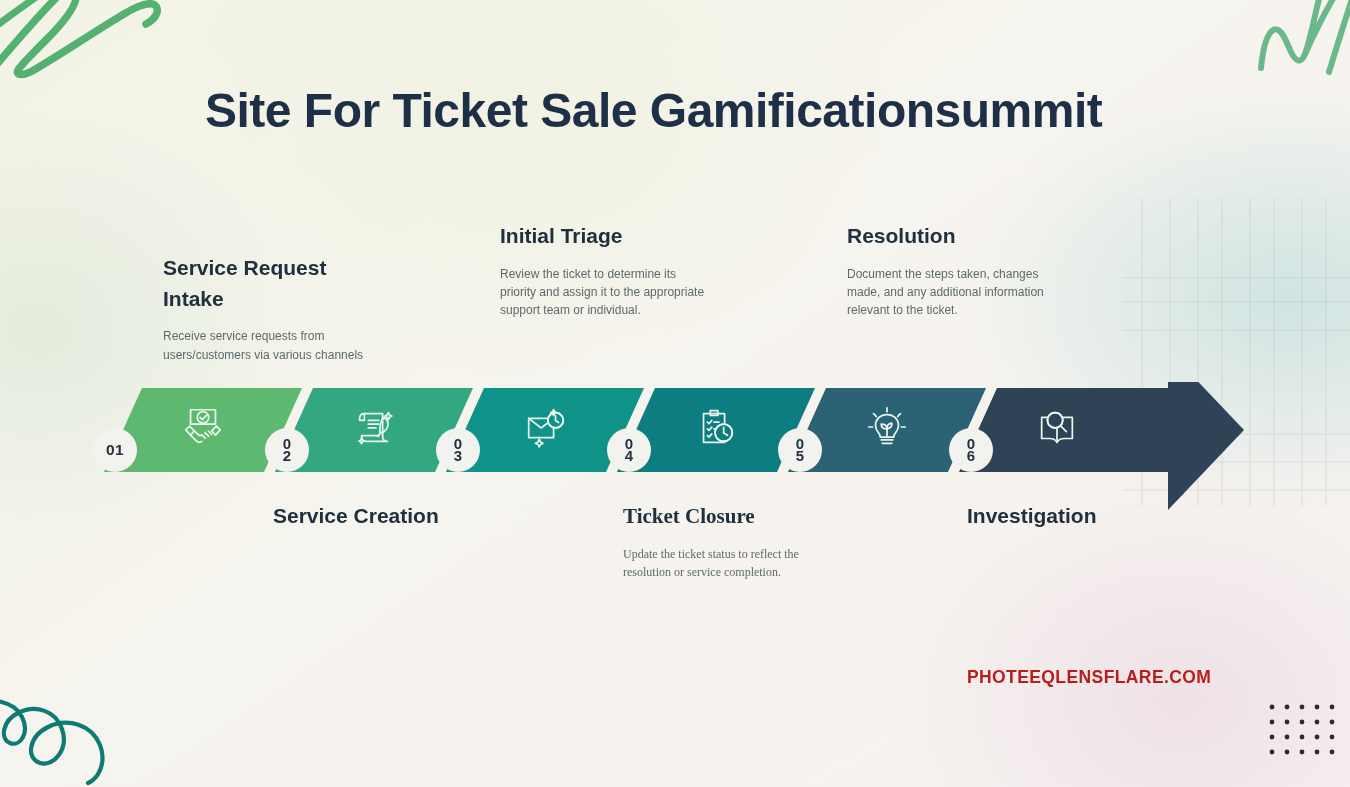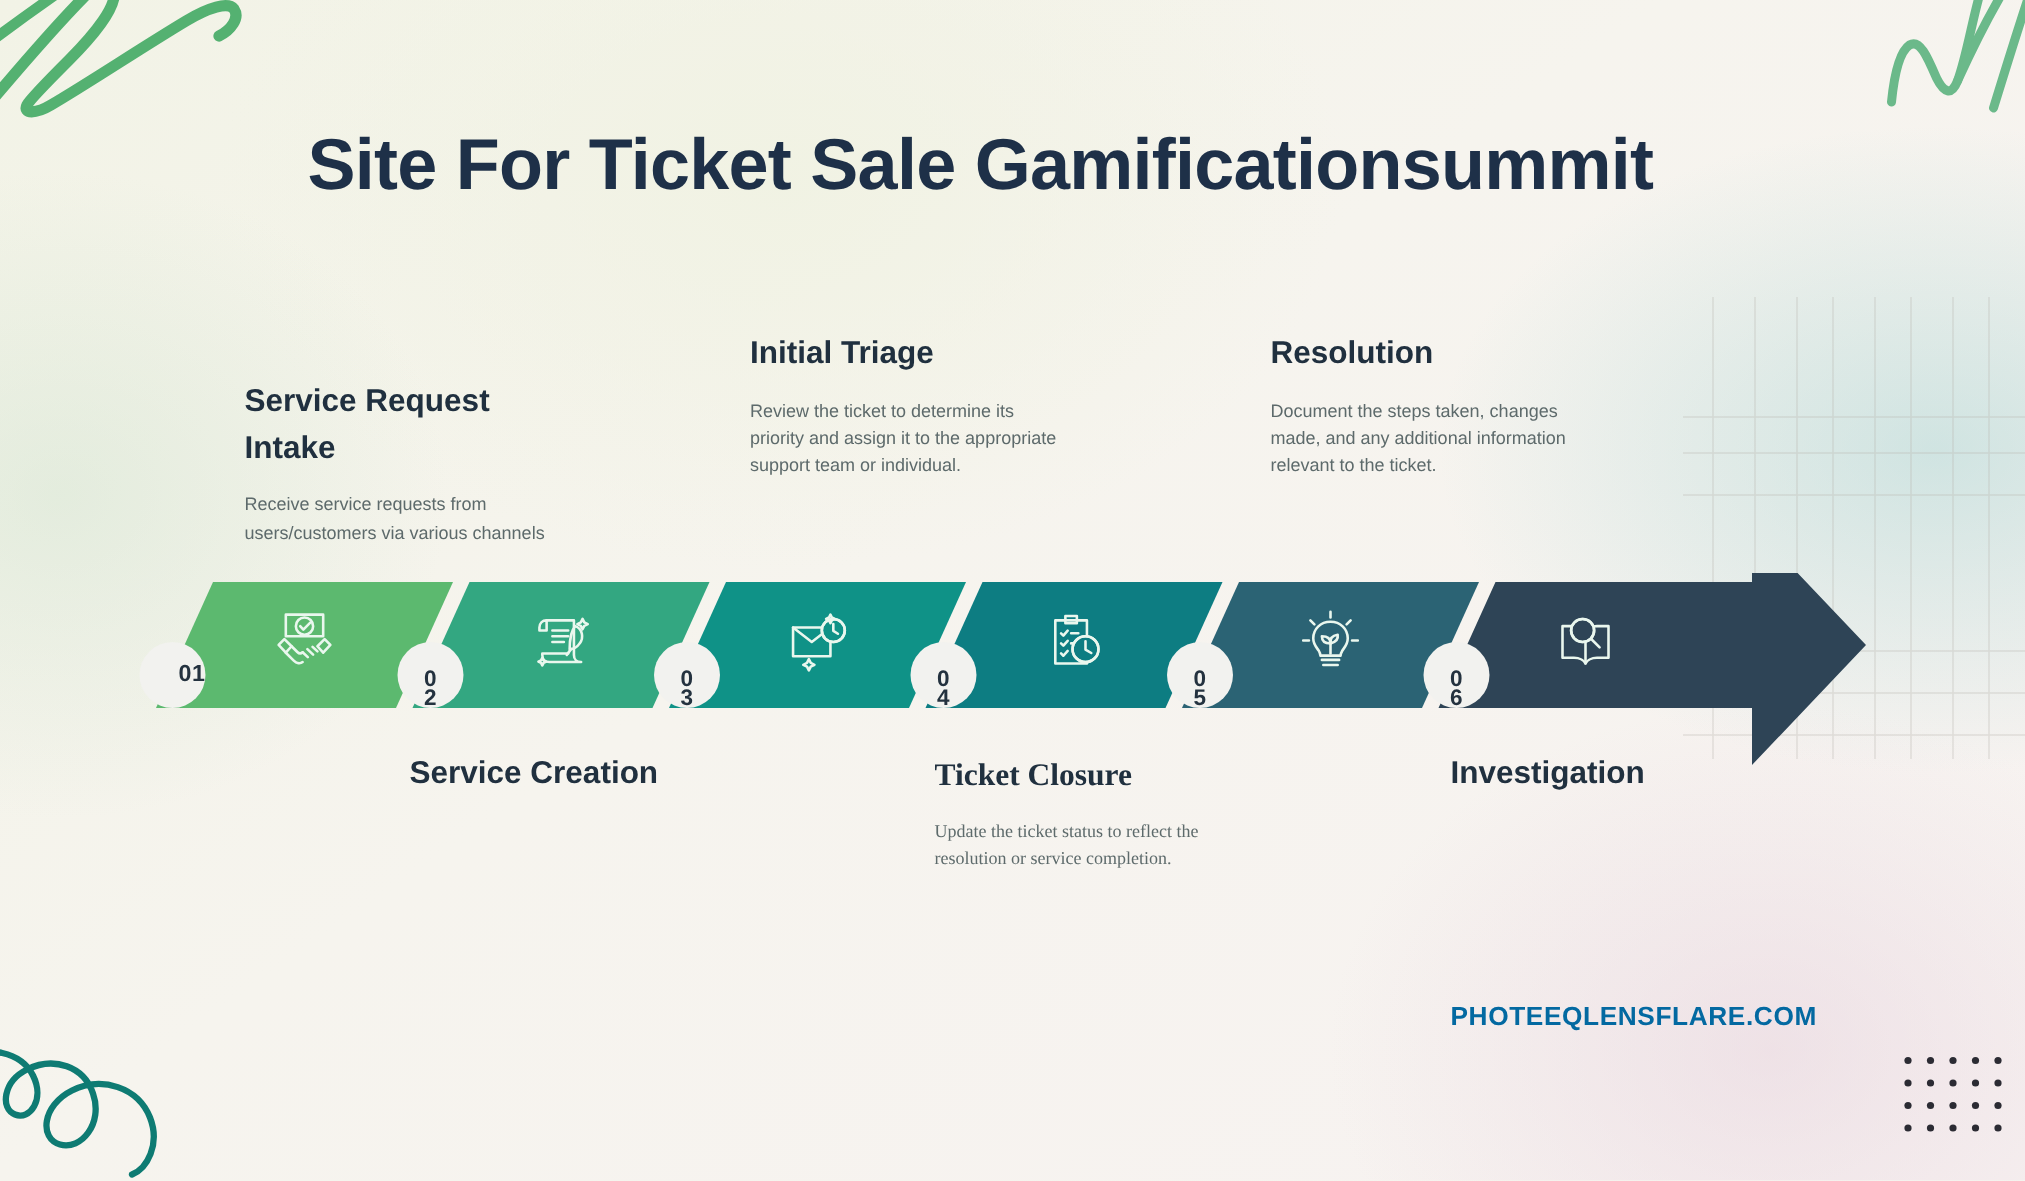--- a/index.html
+++ b/index.html
@@ -69,35 +69,35 @@
   }
   .chev-icon {
     position: absolute; z-index: 5;
     width: 46px; height: 46px;
     pointer-events: none;
   }
   .badge {
     position: absolute; z-index: 6;
     width: 44px; height: 44px; border-radius: 50%;
     background: #f2f2ef;
-    display: flex; align-items: center; justify-content: flex-end;
+    display: flex; align-items: center; justify-content: center;
     color: #24323f; font-size: 15.5px; font-weight: 700;
     letter-spacing: .4px;
   }
   .badge.stacked {
     flex-direction: column; line-height: .82;
     font-size: 15px; overflow: hidden;
   }
   .badge.stacked span { display: block; }
 
   
   #watermark {
     position: absolute; left: 967px; top: 667px; z-index: 6;
     font-size: 17.5px; font-weight: 700; letter-spacing: .4px;
-    color: #0369a1;
+    color: #b91c1c;
   }
 </style>
 </head>
 <body>
 
 <div id="bg-wash"></div>
 
 <svg id="grid-pattern" width="228" height="308" viewBox="0 0 228 308">
   <g stroke="#b9b4ac" stroke-width="1" opacity="0.62">
     <line x1="20" y1="0" x2="20" y2="308"></line>

